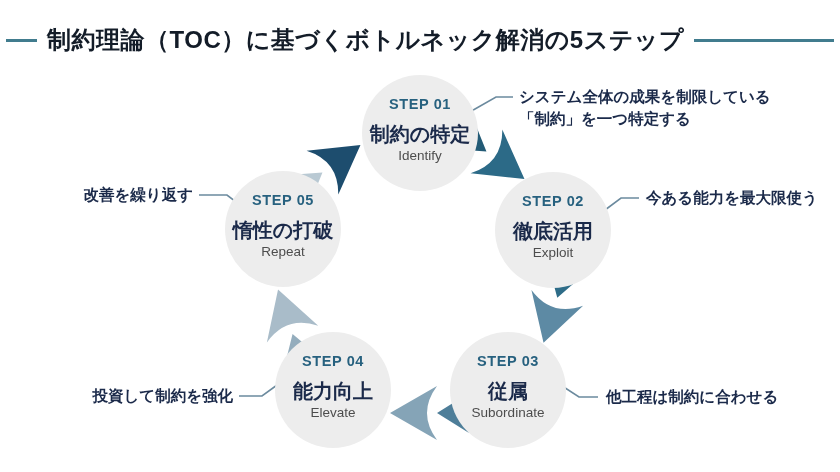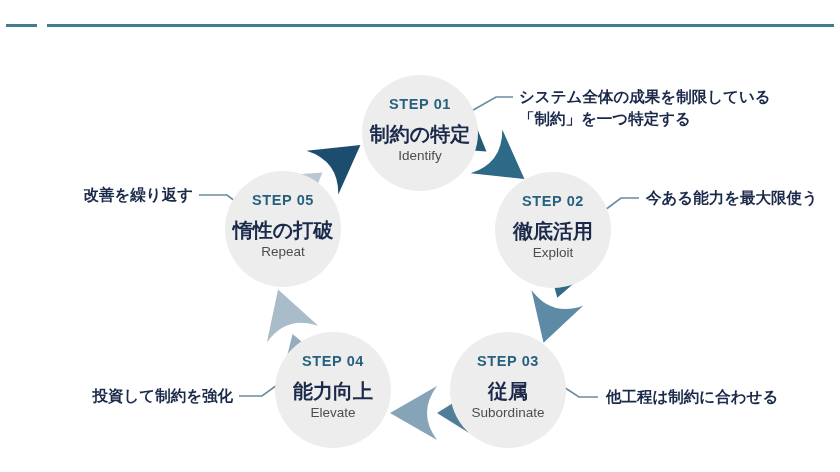--- a/index.html
+++ b/index.html
@@ -28,20 +28,21 @@
   .note-end  { text-anchor:end; }
   .connector { fill:none; stroke:#6b8a9e; stroke-width:1.6px; }
 </style>
 </head>
 <body>
 
 <div class="stage">
 
   <div class="header">
     <div class="rule rule-left"></div>
+    <div class="title">制約理論（TOC）に基づくボトルネック解消の5ステップ</div>
     <div class="rule rule-right"></div>
   </div>
 
   <svg class="diagram" width="840" height="472" viewBox="0 0 840 472">
 
     <g transform="translate(501,162) rotate(36)">
       <path fill="#235b76" transform="translate(-26,0)" d="M -24 -20 L 8 0 L -24 20 Q -8 0 -24 -20 Z"></path>
       <path fill="#2c6a87" transform="translate(12,0)" d="M -30 -27 L 17 0 L -30 27 Q -10 0 -30 -27 Z"></path>
     </g>
     <g transform="translate(552,315) rotate(107)">

